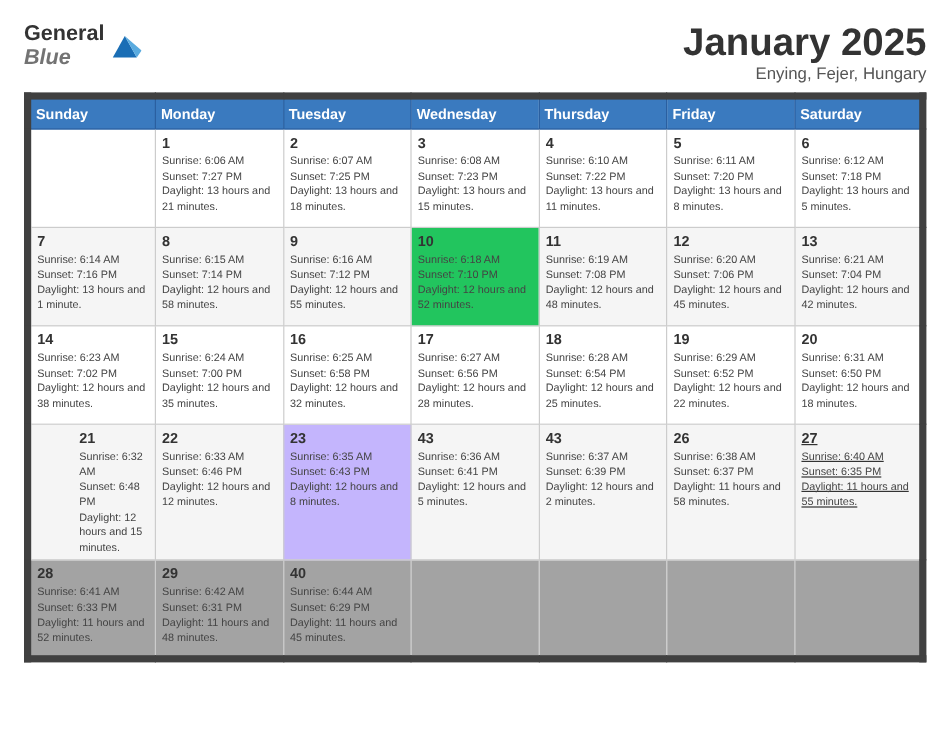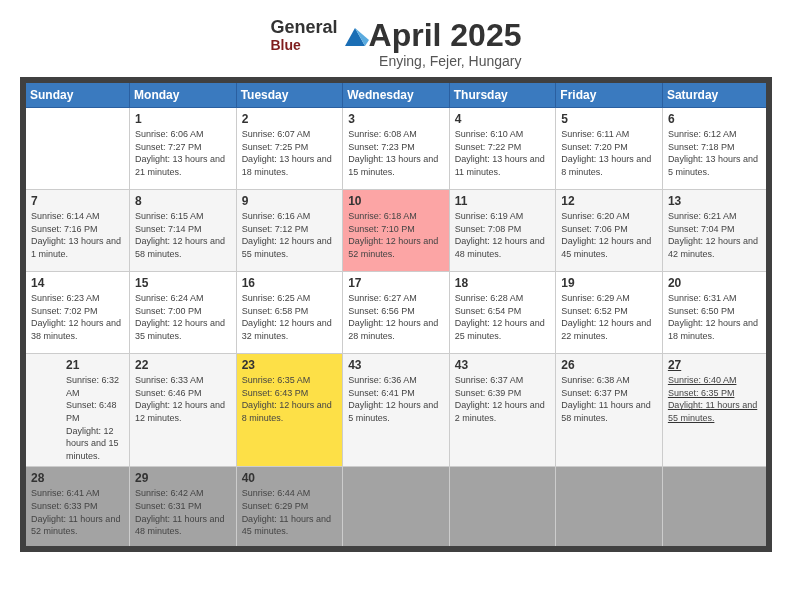--- a/index.html
+++ b/index.html
@@ -9,21 +9,20 @@
       width: 792px;
       height: 612px;
       overflow: hidden;
     }
     .page {
       width: 792px;
       height: 432px;
       padding: 18px 20px 10px 20px;
       display: flex;
       flex-direction: column;
-      align-items: center;
     }
     .header {
       display: flex;
       justify-content: space-between;
       align-items: flex-start;
       margin-bottom: 8px;
     }
     .logo {
       display: flex;
       align-items: center;
@@ -88,29 +87,29 @@
     }
   </style>
 </head>
 <body>
 
 <div class="page">
   <div class="header">
     <div class="logo">
       <div class="logo-text">
         <span style="font-size:18px;font-weight:bold;color:#333;">General</span>
-        <span style="font-size:14px;font-weight:bold;color:#7f1d1d;">Blue</span>
+        <span style="font-size:18px;font-weight:bold;color:#737373;font-style:italic;">Blue</span>
       </div>
       <svg width="28" height="28" viewBox="0 0 28 28" style="margin-left:3px;margin-top:0;">
         <polygon points="4,24 14,6 24,24" fill="#1a6eb5"></polygon>
         <polygon points="14,6 24,24 28,18" fill="#5aabdf"></polygon>
       </svg>
     </div>
     <div class="title-block">
-      <div class="month-title">April 2025</div>
+      <div class="month-title">January 2025</div>
       <div class="subtitle">Enying, Fejer, Hungary</div>
     </div>
   </div>
 
   <table class="calendar">
     <thead>
       <tr>
         <th>Sunday</th>
         <th>Monday</th>
         <th>Tuesday</th>
@@ -154,21 +153,21 @@
             <div class="day-info">Sunrise: 6:14 AM<br>Sunset: 7:16 PM<br>Daylight: 13 hours and 1 minute.</div>
           </td>
           <td style="background-color: rgb(245, 245, 245);">
             <span class="day-number">8</span>
             <div class="day-info">Sunrise: 6:15 AM<br>Sunset: 7:14 PM<br>Daylight: 12 hours and 58 minutes.</div>
           </td>
           <td style="background-color: rgb(245, 245, 245);">
             <span class="day-number">9</span>
             <div class="day-info">Sunrise: 6:16 AM<br>Sunset: 7:12 PM<br>Daylight: 12 hours and 55 minutes.</div>
           </td>
-          <td style="background-color: #fca5a5;">
+          <td style="background-color: #22c55e;">
             <span class="day-number">10</span>
             <div class="day-info">Sunrise: 6:18 AM<br>Sunset: 7:10 PM<br>Daylight: 12 hours and 52 minutes.</div>
           </td>
           <td style="background-color: rgb(245, 245, 245);">
             <span class="day-number">11</span>
             <div class="day-info">Sunrise: 6:19 AM<br>Sunset: 7:08 PM<br>Daylight: 12 hours and 48 minutes.</div>
           </td>
           <td style="background-color: rgb(245, 245, 245);">
             <span class="day-number">12</span>
             <div class="day-info">Sunrise: 6:20 AM<br>Sunset: 7:06 PM<br>Daylight: 12 hours and 45 minutes.</div>
@@ -210,21 +209,21 @@
         </tr>
         <tr style="background-color: rgb(245, 245, 245);">
           <td style="background-color: rgb(245, 245, 245); padding-left: 40px;">
             <span class="day-number">21</span>
             <div class="day-info">Sunrise: 6:32 AM<br>Sunset: 6:48 PM<br>Daylight: 12 hours and 15 minutes.</div>
           </td>
           <td style="background-color: rgb(245, 245, 245);">
             <span class="day-number">22</span>
             <div class="day-info">Sunrise: 6:33 AM<br>Sunset: 6:46 PM<br>Daylight: 12 hours and 12 minutes.</div>
           </td>
-          <td style="background-color: #fde047;">
+          <td style="background-color: #c4b5fd;">
             <span class="day-number">23</span>
             <div class="day-info">Sunrise: 6:35 AM<br>Sunset: 6:43 PM<br>Daylight: 12 hours and 8 minutes.</div>
           </td>
           <td style="background-color: rgb(245, 245, 245);">
             <span class="day-number">43</span>
             <div class="day-info">Sunrise: 6:36 AM<br>Sunset: 6:41 PM<br>Daylight: 12 hours and 5 minutes.</div>
           </td>
           <td style="background-color: rgb(245, 245, 245);">
             <span class="day-number">43</span>
             <div class="day-info">Sunrise: 6:37 AM<br>Sunset: 6:39 PM<br>Daylight: 12 hours and 2 minutes.</div>

